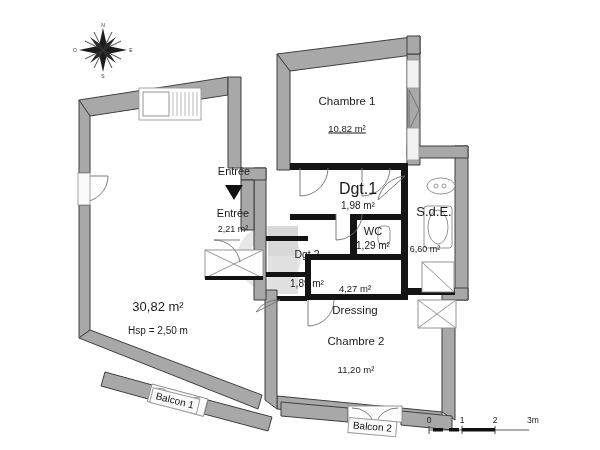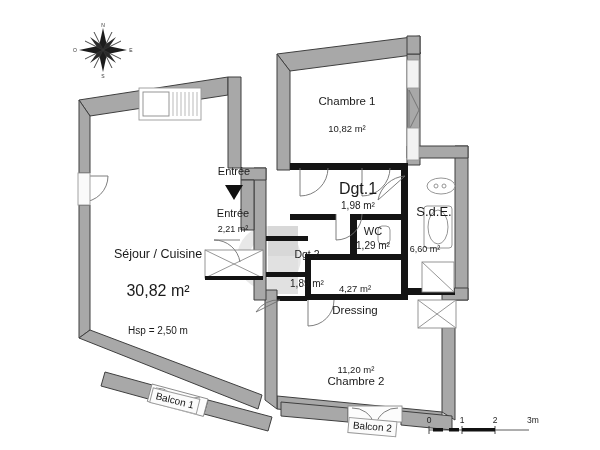--- a/index.html
+++ b/index.html
@@ -37,21 +37,21 @@
   .lbl {
     position: absolute;
     white-space: nowrap;
     color: #1a1a1a;
     font-family: "Liberation Sans", sans-serif;
     transform: translate(-50%, -50%);
   }
   .room-name { font-size: 11.5px; }
   .room-name.big { font-size: 12.5px; }
   .room-area { font-size: 9.5px; }
-  .room-area.big { font-size: 16px; }
+  .room-area.big { font-size: 13px; margin-top: 15px; }
   .small-name { font-size: 9.5px; }
   .small-area { font-size: 10px; }
   .hsp { font-size: 10px; margin-top: 7px; }
   .compass-txt { font-size: 5px; color: #333; }
   .scale-txt { font-size: 8.5px; color: #222; }
   .balcon-lbl {
     position: absolute;
     font-size: 10px;
     color: #111;
     background: #fbfbfb;
@@ -265,33 +265,32 @@
 
   </svg>
 
   <div class="label-layer">
 
     <span class="lbl compass-txt" style="left:103px; top:25px;">N</span>
     <span class="lbl compass-txt" style="left:103px; top:76px;">S</span>
     <span class="lbl compass-txt" style="left:131px; top:50px;">E</span>
     <span class="lbl compass-txt" style="left:75px; top:50px;">O</span>
 
-    <span class="lbl room-name big" style="left:158px; top:254px;">Séjour / Cuisine</span>
     <span class="lbl room-area big" style="left:158px; top:291px;">30,82 m²</span>
     <span class="lbl hsp" style="left:158px; top:323px;">Hsp = 2,50 m</span>
 
     <span class="lbl entree-arrow-lbl" style="left:234px; top:171px;">Entrée</span>
 
     <span class="lbl small-name" style="left:233px; top:213px; font-size:11px;">Entrée</span>
     <span class="lbl small-area" style="left:233px; top:229px; font-size:9px;">2,21 m²</span>
 
     <span class="lbl room-name" style="left:347px; top:101px;">Chambre 1</span>
-    <span class="lbl room-area" style="left:347px; top:128px;">10,82 m²</span>
-
-    <span class="lbl room-name" style="left:356px; top:341px;margin-top:40px;">Chambre 2</span>
+    <span class="lbl room-area" style="left:347px; top:128px;text-decoration:underline;">10,82 m²</span>
+
+    <span class="lbl room-name" style="left:356px; top:341px;">Chambre 2</span>
     <span class="lbl room-area" style="left:356px; top:369px;">11,20 m²</span>
 
     <span class="lbl small-name" style="left:358px; top:189px; font-size:16px;">Dgt.1</span>
     <span class="lbl small-area" style="left:358px; top:205px;">1,98 m²</span>
 
     <span class="lbl small-name" style="left:307px; top:254px; font-size:10.5px;">Dgt.2</span>
     <span class="lbl small-area" style="left:307px; top:283px;">1,89 m²</span>
 
     <span class="lbl small-name" style="left:373px; top:231px; font-size:11px;">WC</span>
     <span class="lbl small-area" style="left:373px; top:245px;">1,29 m²</span>

